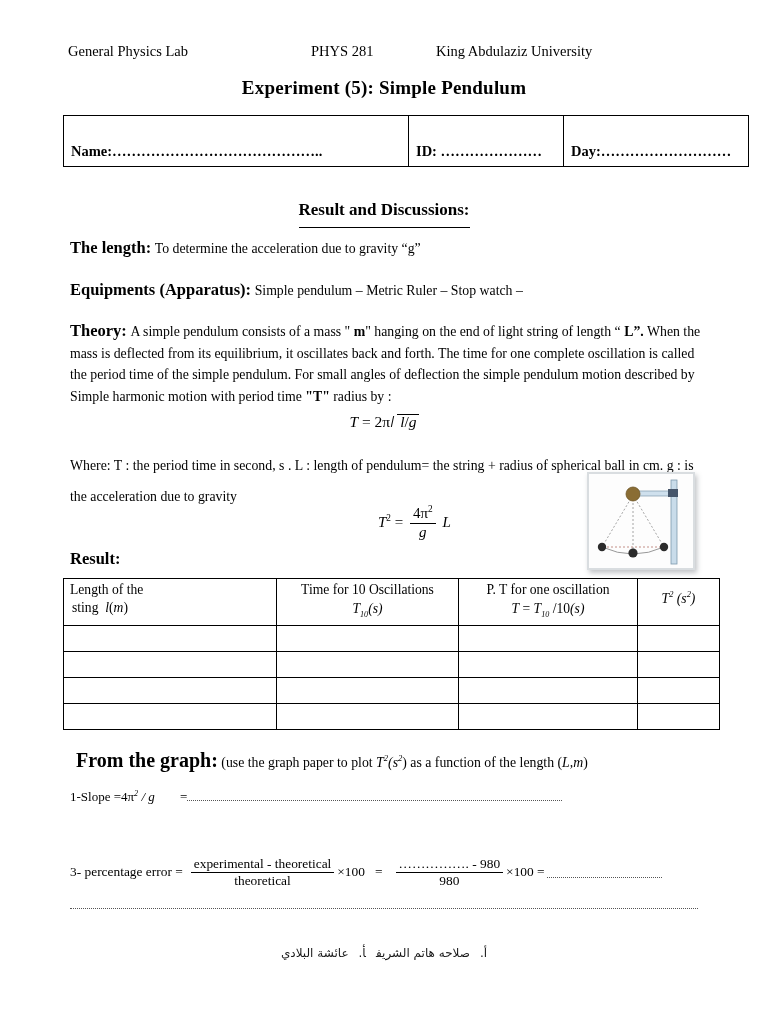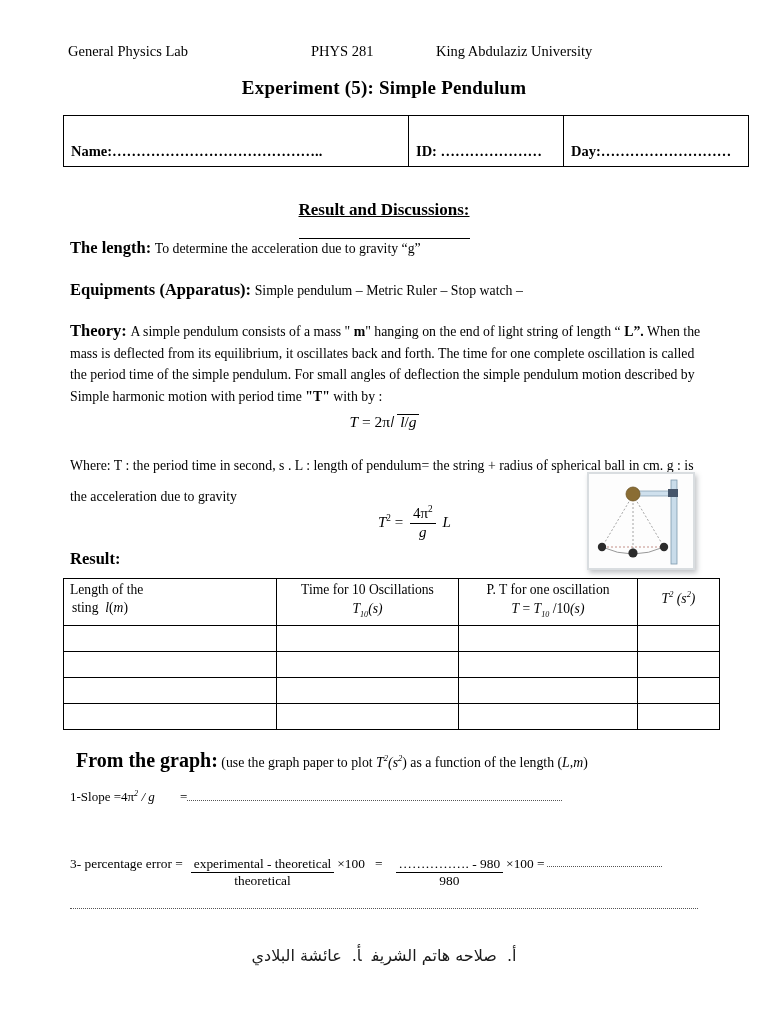--- a/index.html
+++ b/index.html
@@ -74,21 +74,21 @@
 
   
   .sec-title {
     position: absolute;
     left: 0;
     width: 768px;
     text-align: center;
     font-size: 17px;
     font-weight: bold;
   }
-  .sec-title span { border-bottom: 1.7px solid #000; padding-bottom: 19px; text-decoration: underline; }
+  .sec-title span { border-bottom: 1.7px solid #000; padding-bottom: 8px; }
 
   .blk {
     position: absolute;
     left: 70px;
     width: 632px;
     font-size: 14.2px;
     line-height: 21px;
   }
   .lead {
     font-weight: bold;
@@ -202,21 +202,21 @@
     left: 70px;
     width: 628px;
     border-bottom: 1.7px dotted #555;
     height: 1px;
   }
 
   .sign {
     position: absolute;
     width: 768px;
     text-align: center;
-    font-size: 16px;
+    font-size: 12px;
     direction: rtl;
     color: #1a1a1a;
     font-family: "DejaVu Sans", sans-serif;
   }
   .sign .nm { margin: 0 5px; }
 </style>
 </head>
 <body>
 
 <div class="page">
@@ -253,21 +253,21 @@
   <div class="blk" style="top:279px;">
     <span class="lead">Equipments (Apparatus):</span>
     <span class="body-txt">Simple pendulum – Metric Ruler – Stop watch –</span>
   </div>
 
   <div class="blk" style="top:320px; line-height:21.5px;">
     <span class="lead">Theory:</span>
     <span class="body-txt">A simple pendulum consists of a mass " </span><span class="body-txt" style="font-weight:bold;">m</span><span class="body-txt">" hanging on the end of light  string of  length “</span>
     <span class="body-txt" style="font-weight:bold;">L”.</span><span class="body-txt"> When the mass is deflected  from its equilibrium, it oscillates back and  forth. The time for one</span>
     <span class="body-txt">complete oscillation  is called the period time of the simple pendulum.  For small angles of deflection</span>
-    <span class="body-txt">the simple pendulum motion described by Simple harmonic motion with period time </span><span class="body-txt" style="font-weight:bold;">"T"</span><span class="body-txt">  with by :</span>
+    <span class="body-txt">the simple pendulum motion described by Simple harmonic motion with period time </span><span class="body-txt" style="font-weight:bold;">"T"</span><span class="body-txt">  radius by :</span>
   </div>
 
   <div class="eq-center" style="top:413px;">
     <span class="math mi">T</span>
     <span class="math mn">=</span>
     <span class="math mn">2π</span><span class="radical"><span class="math mi">l</span><span class="math mn">/</span><span class="math mi">g</span></span>
   </div>
 
   <div class="blk" style="top:450px; line-height:31px;">
     <span class="body-txt">Where: T : the period time in second, s . L : length of pendulum= the string + radius of spherical ball</span>
@@ -366,21 +366,21 @@
     <span class="lead-sm">From the graph:</span>
     <span>(use the graph paper to plot  </span><i class="math">T</i><sup class="sm math">2</sup><i class="math">(s</i><sup class="sm math">2</sup><span>)  as a function of the length (</span><i class="math">L,m</i><span>)</span>
   </div>
 
   <div class="row-line" style="top:789px;">
     <span>1-Slope =4π</span><sup class="sm math">2</sup><i class="math"> / g</i>
     <span style="margin-left:22px;">=</span><span class="dots-line" style="width:375px;"></span>
   </div>
 
 
-  <div class="row-line" style="top:856px; display:flex; align-items:flex-start; font-size:13.4px;">
+  <div class="row-line" style="top:856px; display:flex; align-items:center; font-size:13.4px;">
     <span>3- percentage error =</span>
     <span class="frac" style="margin-left:8px;">
       <span class="num">experimental - theoretical</span>
       <span class="den">theoretical</span>
     </span>
     <span>×100</span>
     <span style="margin:0 10px;">=</span>
     <span class="frac">
       <span class="num"><span>…………….</span>
         <span>- 980</span></span>

